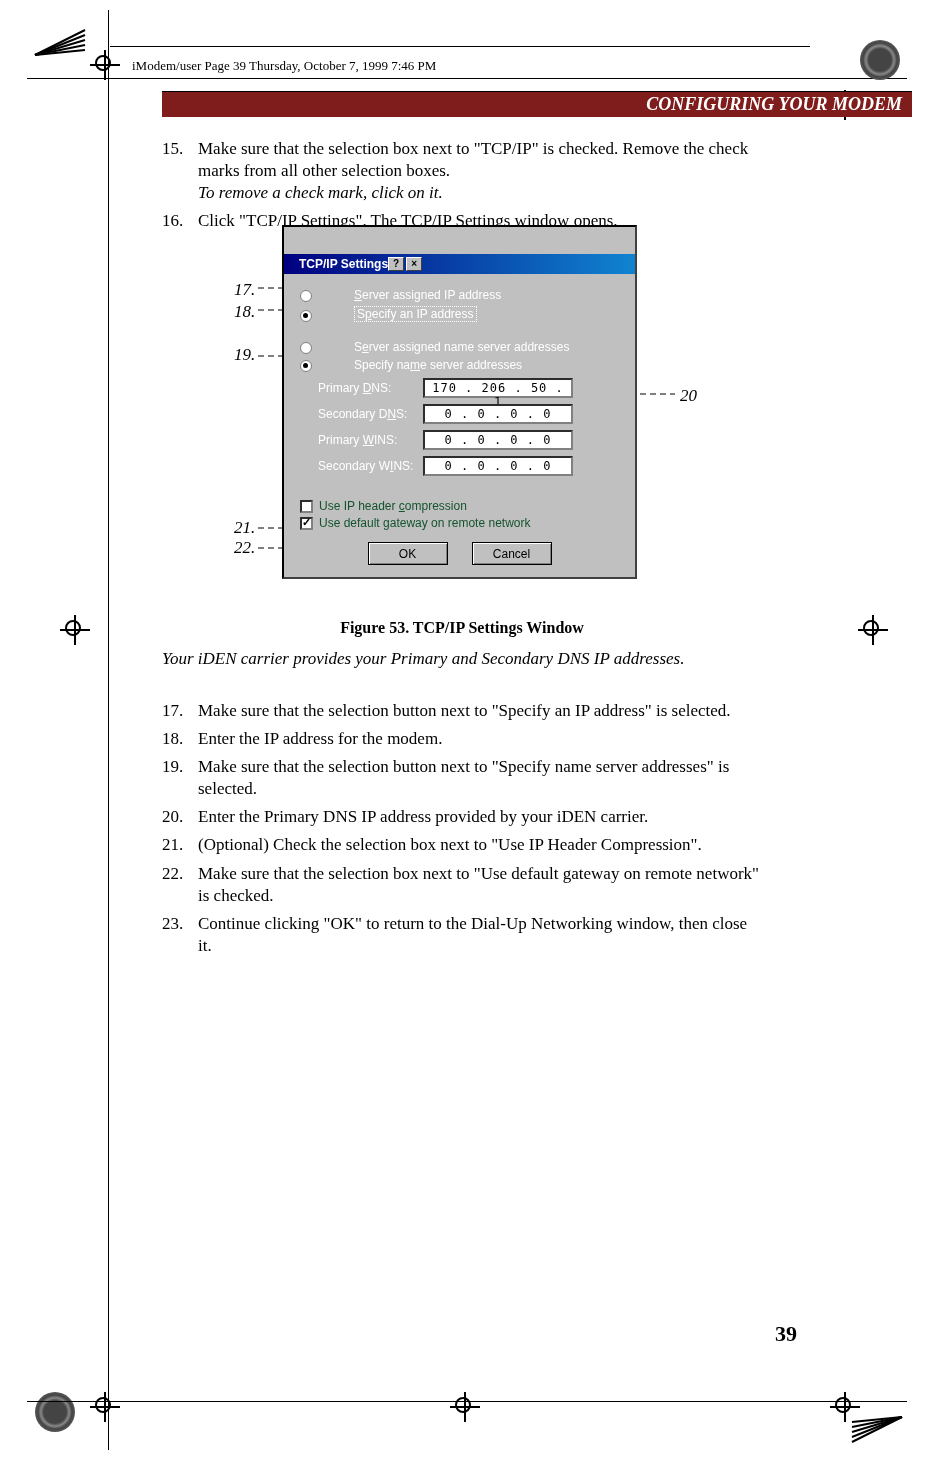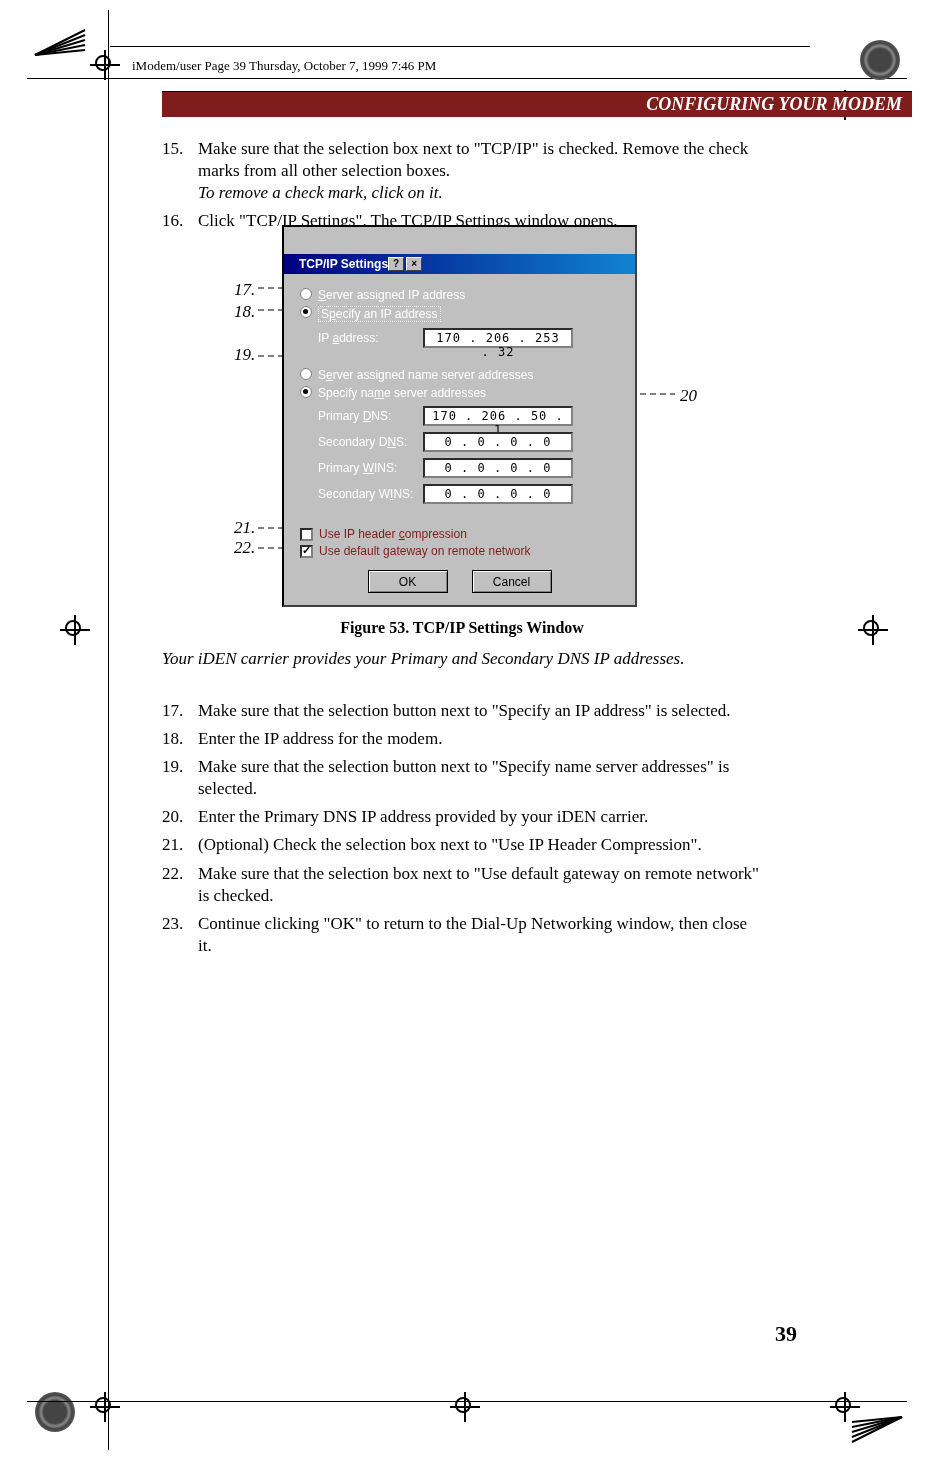--- a/index.html
+++ b/index.html
@@ -150,23 +150,24 @@
       font-size: 10px;
       text-align: center;
       line-height: 12px;
       font-weight: bold;
     }
     .dialog-body {
       padding: 14px 16px 12px 16px;
     }
     .radio-row {
       display: flex;
-      align-items: flex-start;
+      align-items: flex-end;
       margin-bottom: 4px;
       color: #fff;
+      gap: 36px;
     }
     .radio {
       width: 12px;
       height: 12px;
       border-radius: 50%;
       background: #fff;
       border: 1px solid #808080;
       margin-right: 6px;
       position: relative;
     }
@@ -208,21 +209,21 @@
       font-family: monospace;
       font-size: 12px;
       letter-spacing: 1px;
       text-align: center;
     }
     .group-sep { height: 14px; }
     .check-row {
       display: flex;
       align-items: center;
       margin: 3px 0;
-      color: #7f1d1d;
+      color: #14532d;
     }
     .checkbox {
       width: 13px;
       height: 13px;
       background: #fff;
       border: 2px inset #808080;
       margin-right: 6px;
       position: relative;
     }
     .checkbox.checked::after {
@@ -385,24 +386,20 @@
     </div>
     <div class="dialog-body">
       <div class="radio-row">
         <div class="radio"></div>
         <span class="radio-label"><span class="underline-key">S</span><span>erver assigned IP address</span></span>
       </div>
       <div class="radio-row">
         <div class="radio selected"></div>
         <span class="radio-label radio-label-dotted">S<span class="underline-key">p</span><span>ecify an IP address</span></span>
       </div>
-      <div class="ip-row">
-        <span class="ip-label">IP <span class="underline-key">a</span>ddress:</span>
-        <div class="ip-input">170 . 206 . 253 .  32</div>
-      </div>
       <div class="group-sep"></div>
       <div class="radio-row">
         <div class="radio"></div>
         <span class="radio-label">S<span class="underline-key">e</span><span>rver assigned name server addresses</span></span>
       </div>
       <div class="radio-row">
         <div class="radio selected"></div>
         <span class="radio-label">Specify na<span class="underline-key">m</span><span>e server addresses</span></span>
       </div>
       <div class="ip-row">

